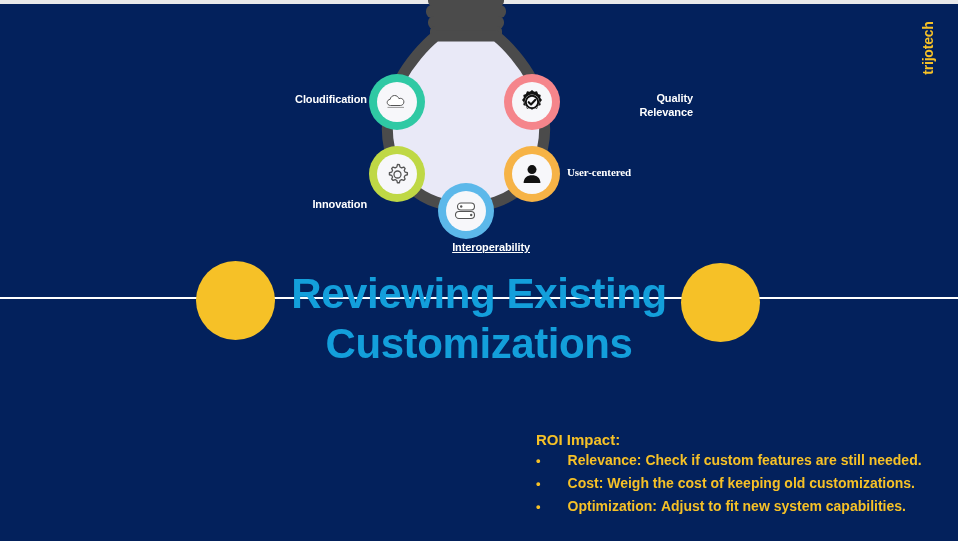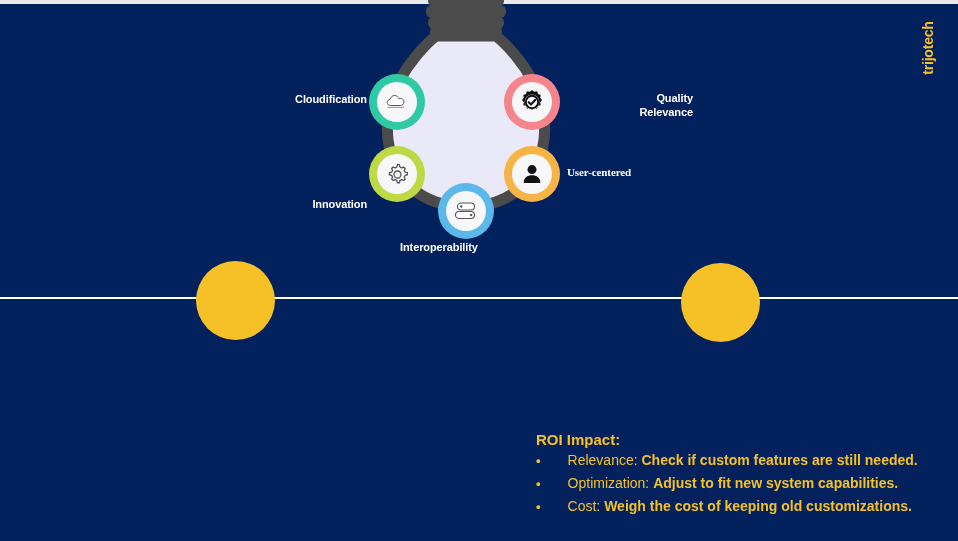--- a/index.html
+++ b/index.html
@@ -59,42 +59,42 @@
   
   .node-label {
     position:absolute; z-index:7;
     color:#ffffff; font-weight:bold; font-size:11px; line-height:13.5px;
     letter-spacing:-0.1px;
   }
   #label-cloud   { left:275px; top:93px;  width:92px; text-align:right; }
   #label-quality { left:583px; top:92px;  width:110px; text-align:right; }
   #label-innov   { left:274px; top:174px; width:93px; text-align:right;margin-top:24px; }
   #label-user    { left:567px; top:166px; width:110px; text-align:left;font-family:Liberation Serif, serif; }
-  #label-interop { left:400px; top:241px; width:130px; text-align:left; }
+  #label-interop { left:400px; top:241px; width:130px; text-align:right;text-decoration:underline; }
 
   
   #headline {
     position:absolute; left:186px; top:269px; width:586px;
     z-index:5;
     color:#139FDB; font-weight:bold; font-size:42px; line-height:50px;
     text-align:center; letter-spacing:-0.4px;
   }
 
   
   #roi-block {
     position:absolute; left:536px; top:430px; width:412px; z-index:5;
   }
   #roi-heading {
     color:#F6C127; font-weight:bold; font-size:15px; line-height:19px;
   }
   .roi-row {
     color:#F6C127; font-size:14px; line-height:22px; white-space:nowrap;
   }
   .roi-row .bullet { font-weight:bold; font-size:13px; }
-  .roi-row .term   { font-weight:normal;padding-left:27px; }
+  .roi-row .term   { font-weight:bold;padding-left:27px; }
   .roi-row .desc   { font-weight:bold; }
 
   
   #brand-logo {
     position:absolute; left:916px; top:8px; z-index:8;
     width:24px; height:84px;
   }
   #brand-logo span {
     display:block;
     transform:rotate(-90deg);
@@ -199,37 +199,38 @@
     <div>Quality</div>
     <div>Relevance</div>
   </div>
 
   <div class="node-label" id="label-innov">Innovation</div>
 
   <div class="node-label" id="label-user">User-centered</div>
 
   <div class="node-label" id="label-interop">Interoperability</div>
 
+  <div id="headline">Reviewing Existing Customizations</div>
 
   <div id="roi-block">
     <div id="roi-heading">ROI Impact:</div>
 
     <div class="roi-row">
       <span class="bullet">•</span><span class="term">Relevance:</span>
       <span class="desc">Check if custom features are still needed.</span>
     </div>
 
     <div class="roi-row">
+      <span class="bullet">•</span><span class="term">Cost:</span>
+      <span class="desc">Weigh the cost of keeping old customizations.</span>
+    </div>
+
+    <div class="roi-row">
       <span class="bullet">•</span><span class="term">Optimization:</span>
       <span class="desc">Adjust to fit new system capabilities.</span>
     </div>
-
-    <div class="roi-row">
-      <span class="bullet">•</span><span class="term">Cost:</span>
-      <span class="desc">Weigh the cost of keeping old customizations.</span>
-    </div>
   </div>
 
   <div id="brand-logo">
     <span>trijotech</span>
   </div>
 
 </div>
 
 </body></html>

